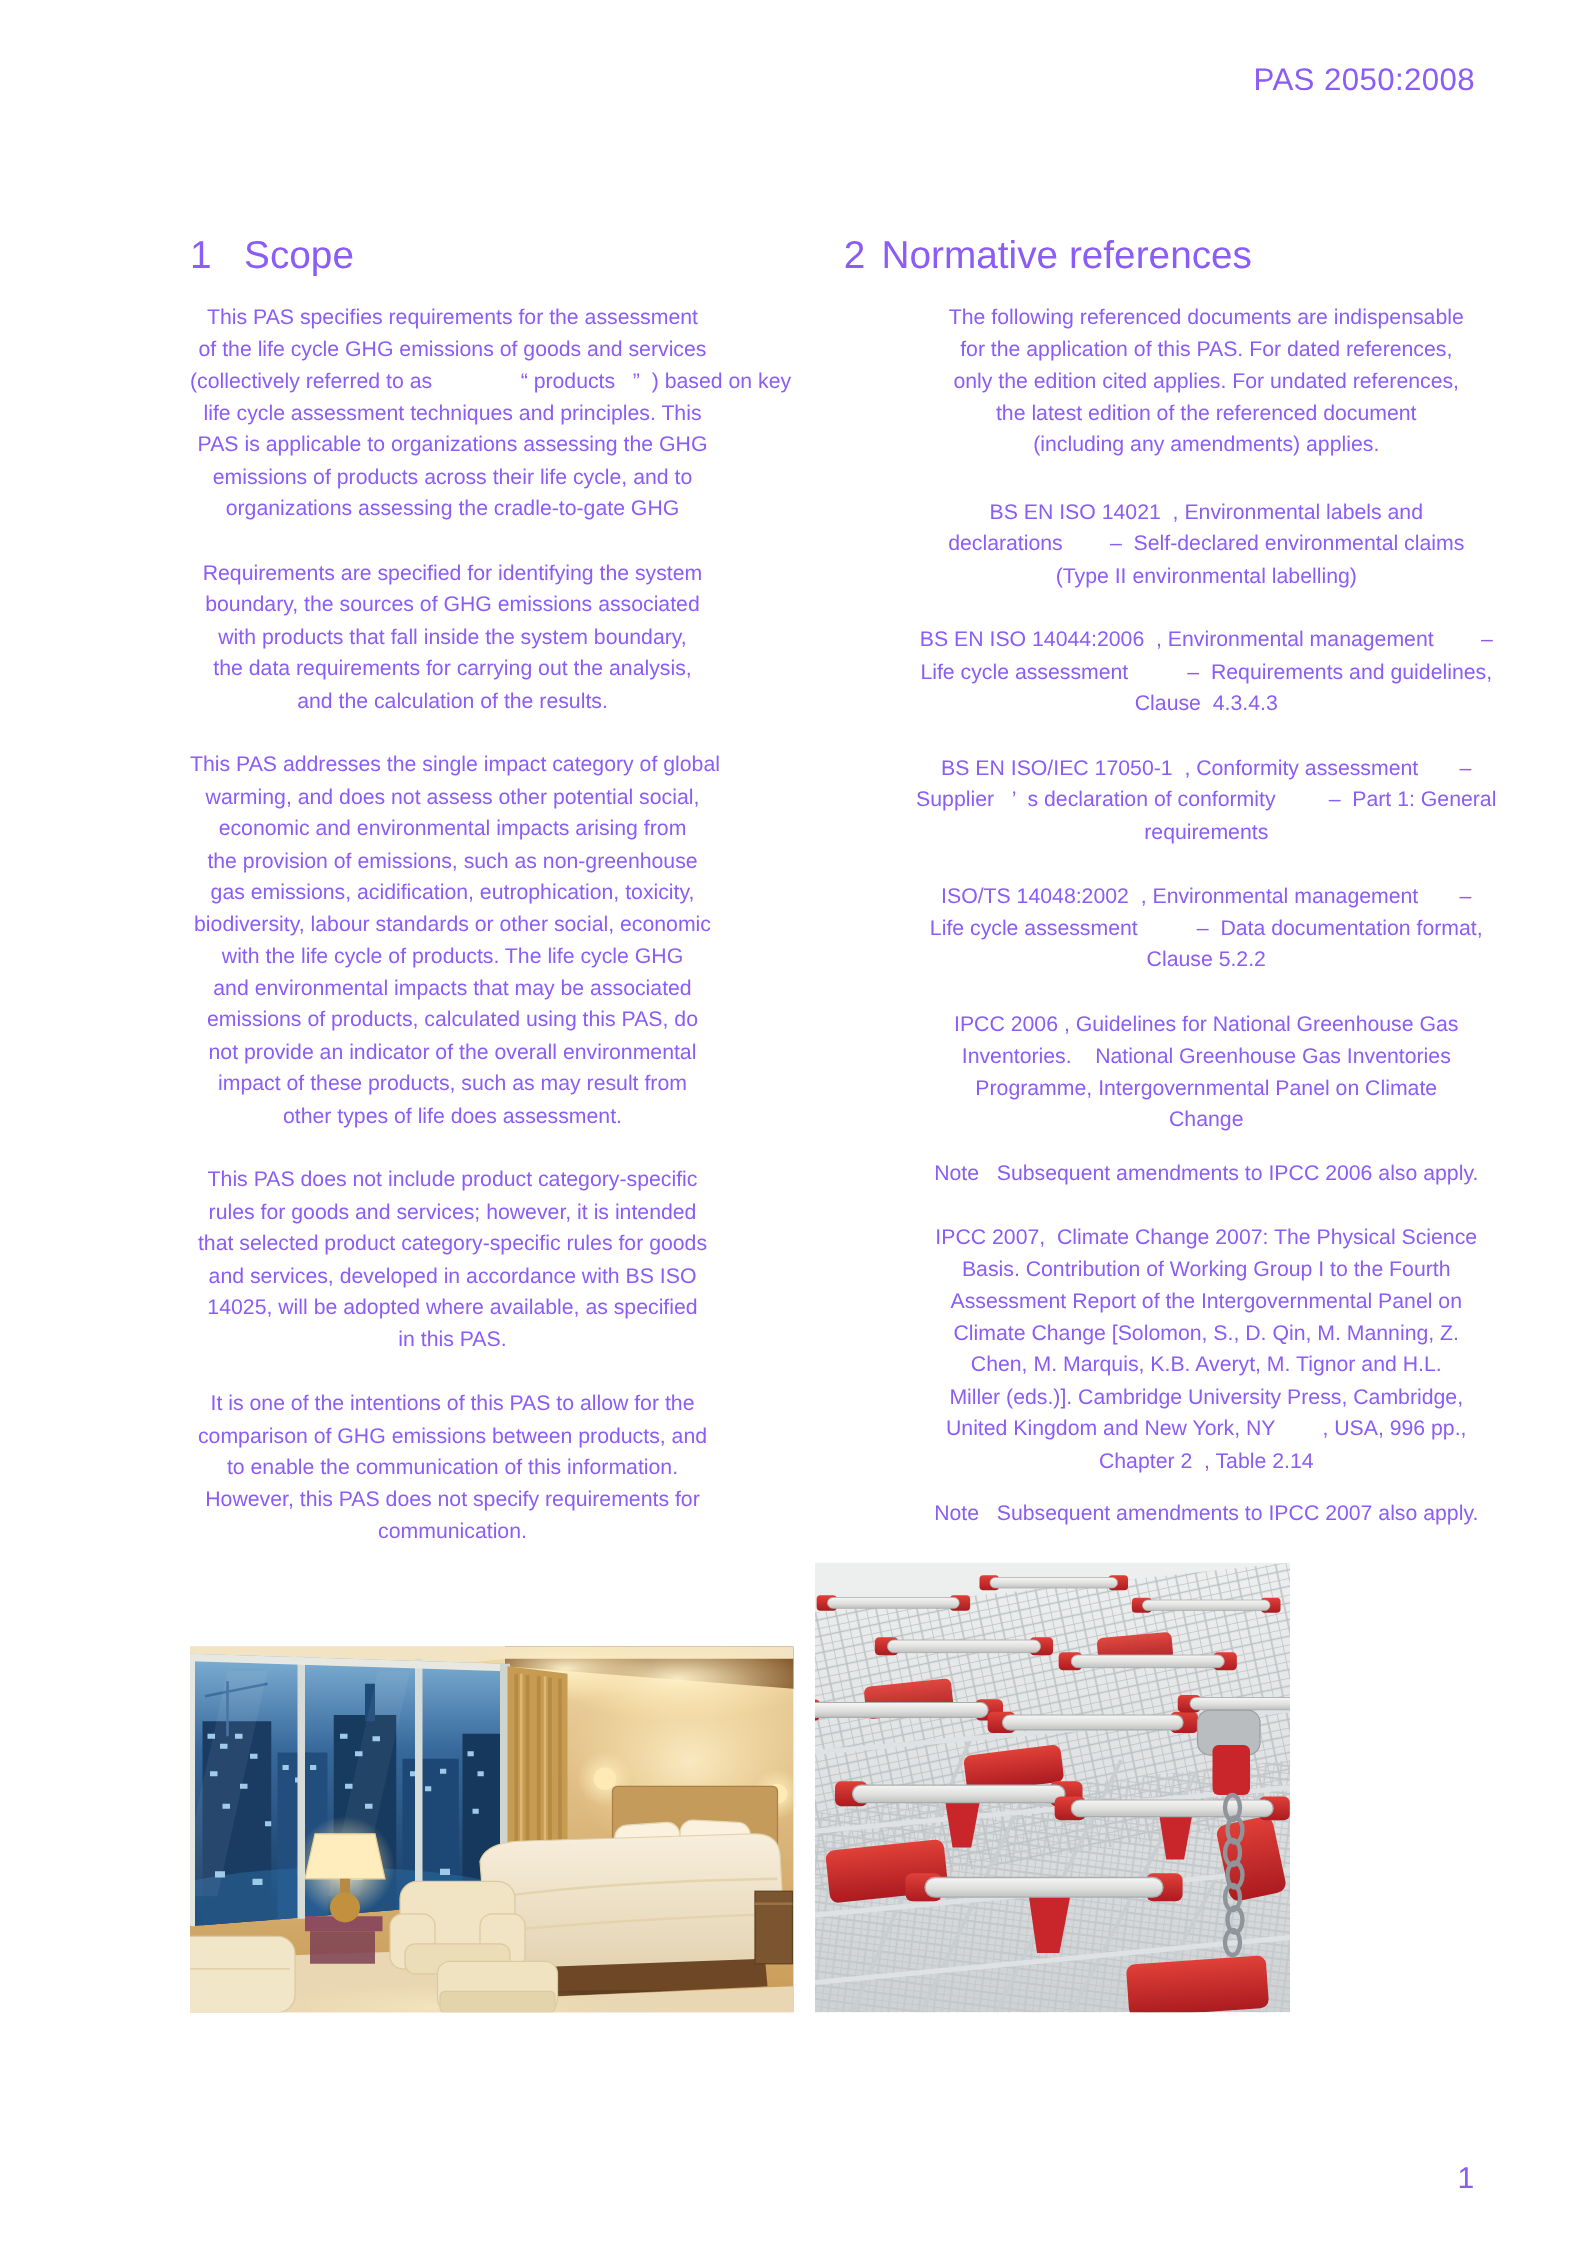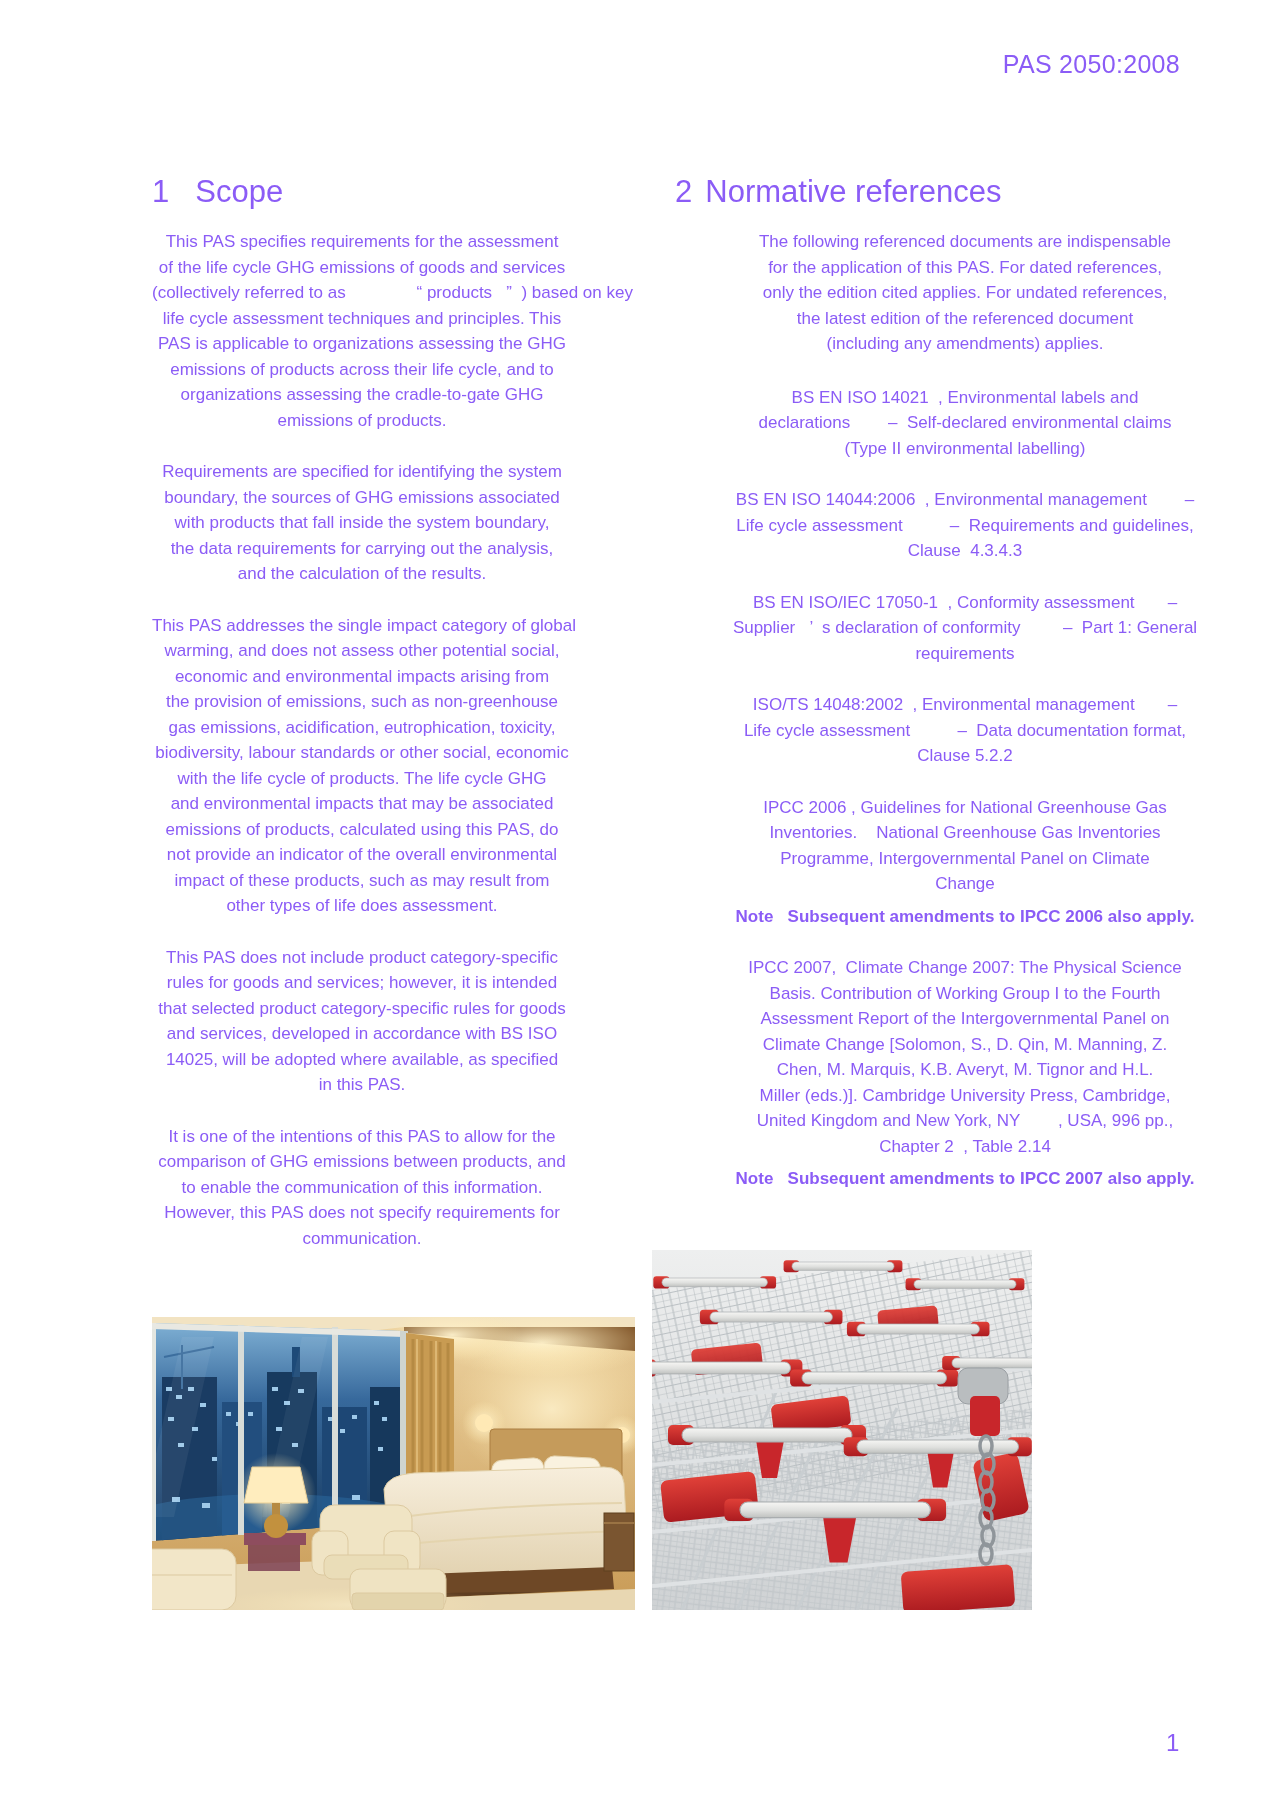--- a/index.html
+++ b/index.html
@@ -1,30 +1,30 @@
 <!DOCTYPE html>
 <html><head>
 <meta charset="utf-8">
 <style>
   html,body{margin:0;padding:0;background:#ffffff;}
   .page{
     position:relative;width:1274px;height:1803px;background:#ffffff;
     font-family:"Liberation Sans","DejaVu Sans",sans-serif;color:#8b5cf6;overflow:hidden;
   }
   .doc-code{position:absolute;top:50px;right:94px;font-size:25px;letter-spacing:.3px;}
-  .col{position:absolute;top:173px;}
+  .col{position:absolute;top:185px;}
   .col-left{left:152px;width:420px;}
   .col-right{left:675px;width:580px;}
   h2.heading{margin:0 0 19px 0;font-size:31px;font-weight:400;line-height:37px;white-space:pre;}
   .col-left .h-title{margin-left:26px;}
   .col-right .h-title{margin-left:13px;}
   .para{margin:0 0 26px 0;text-align:center;}
   .para.intro{margin-bottom:28px;}
   .line{white-space:pre;font-size:17px;line-height:25.5px;}
-  .note{margin-top:7px;font-weight:bold;}
+  .note{margin-top:17px;}
   .photo{position:absolute;overflow:hidden;}
   .photo-left{left:152px;top:1317px;width:483px;height:293px;}
   .photo-right{left:652px;top:1250px;width:380px;height:360px;}
   .photo svg{display:block;}
   .page-num{position:absolute;left:1166px;top:1729px;font-size:24px;}
 </style>
 </head>
 <body>
 
 <div class="page">
@@ -34,21 +34,20 @@
   <section class="col col-left">
     <h2 class="heading"><span class="h-num">1</span><span class="h-title">Scope</span></h2>
     <div class="para">
         <div class="line">This PAS specifies requirements for the assessment</div>
         <div class="line">of the life cycle GHG emissions of goods and services</div>
         <div class="line">(collectively referred to as               “ products   ”  ) based on key</div>
         <div class="line">life cycle assessment techniques and principles. This</div>
         <div class="line">PAS is applicable to organizations assessing the GHG</div>
         <div class="line">emissions of products across their life cycle, and to</div>
         <div class="line">organizations assessing the cradle-to-gate GHG</div>
-        <div class="line">emissions of products.</div>
       </div>
     <div class="para">
         <div class="line">Requirements are specified for identifying the system</div>
         <div class="line">boundary, the sources of GHG emissions associated</div>
         <div class="line">with products that fall inside the system boundary,</div>
         <div class="line">the data requirements for carrying out the analysis,</div>
         <div class="line">and the calculation of the results.</div>
       </div>
     <div class="para">
         <div class="line">This PAS addresses the single impact category of global</div>

